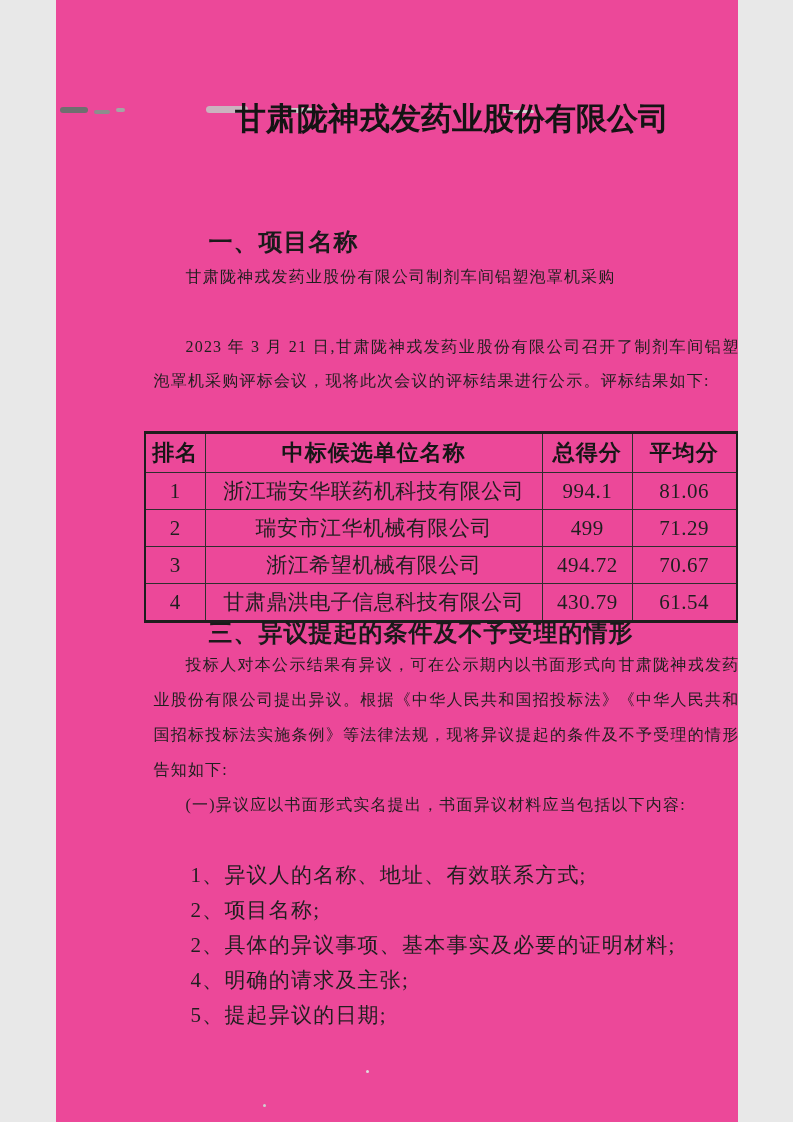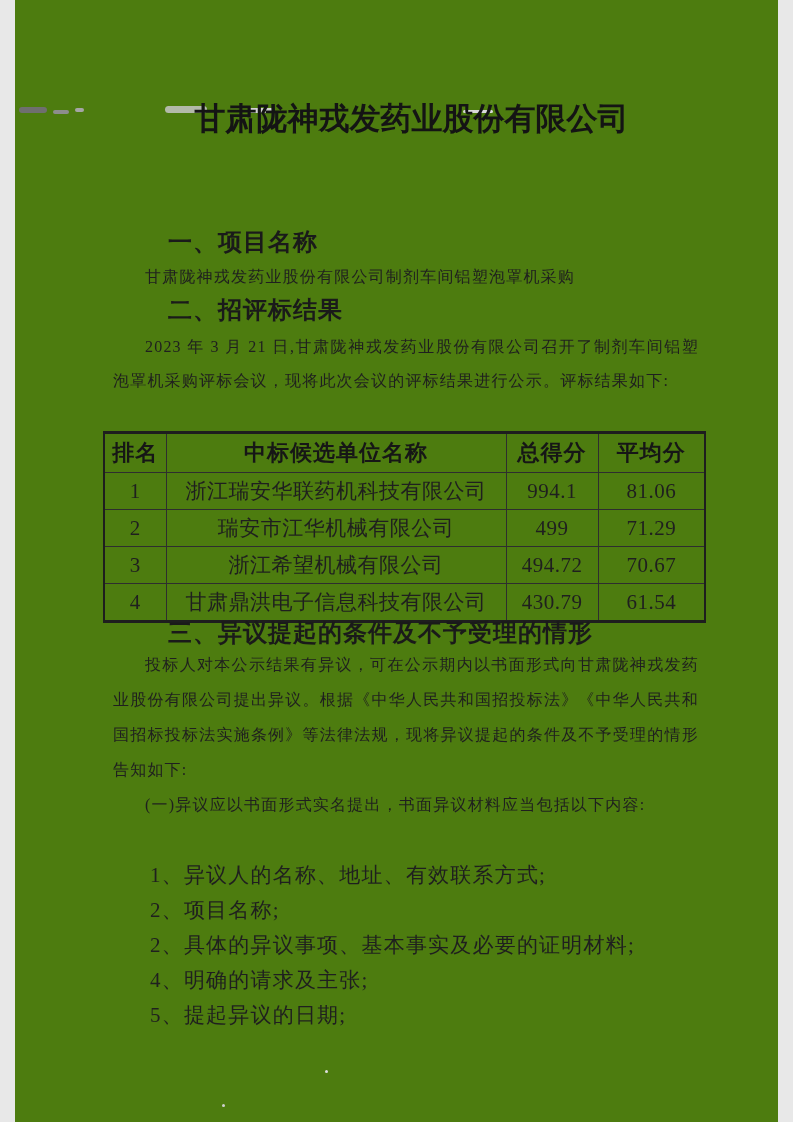--- a/index.html
+++ b/index.html
@@ -1,18 +1,18 @@
 <!DOCTYPE html>
 <html><head>
 <meta charset="utf-8">
 <style>
   html,body { margin:0; padding:0; background:#e8e8e8; }
   .page {
-    position:relative; width:763px; height:1122px; margin:0 auto;
-    background:#4d7c0f; overflow:hidden; color:#1c1c1c;
+    position:relative; width:682px; height:1122px; margin:0 auto;
+    background:#ec4899; overflow:hidden; color:#1c1c1c;
     font-family:"Liberation Serif", serif;
   }
   .doc-title {
     position:absolute; top:96px; left:0; width:793px;
     text-align:center; font-weight:bold; font-size:31px; line-height:46px;
     font-family:"Liberation Serif", serif; color:#141414;
   }
   .heading {
     position:absolute; left:105px; width:586px;
     font-family:"Liberation Sans", sans-serif; font-weight:bold;
@@ -64,21 +64,20 @@
   <div class="artifact" style="left:207px;top:1104px;width:3px;height:3px;background:#cfcfcf;border-radius:50%;"></div>
   <div class="artifact" style="left:310px;top:1070px;width:3px;height:3px;background:#dedede;border-radius:50%;"></div>
 
   <div class="doc-title">
     <div>甘肃陇神戎发药业股份有限公司</div>
   </div>
 
   <div class="heading" style="top:227px;">一、项目名称</div>
   <p class="body-p lh34" style="top:260px;">甘肃陇神戎发药业股份有限公司制剂车间铝塑泡罩机采购</p>
 
-  <div class="heading" style="top:295px;">二、招评标结果</div>
   <p class="body-p lh34" style="top:330px;">2023 年 3 月 21 日,甘肃陇神戎发药业股份有限公司召开了制剂车间铝塑泡罩机采购评标会议，现将此次会议的评标结果进行公示。评标结果如下:</p>
 
   <table class="results-table">
     <colgroup>
       <col style="width:62px">
         <col style="width:340px">
         <col style="width:92px">
         <col style="width:107px">
     </colgroup>
     <thead>

